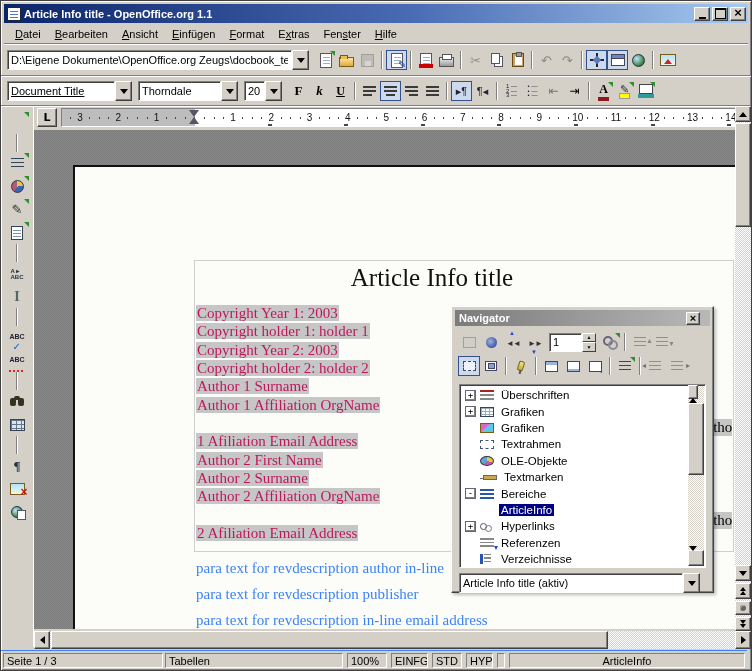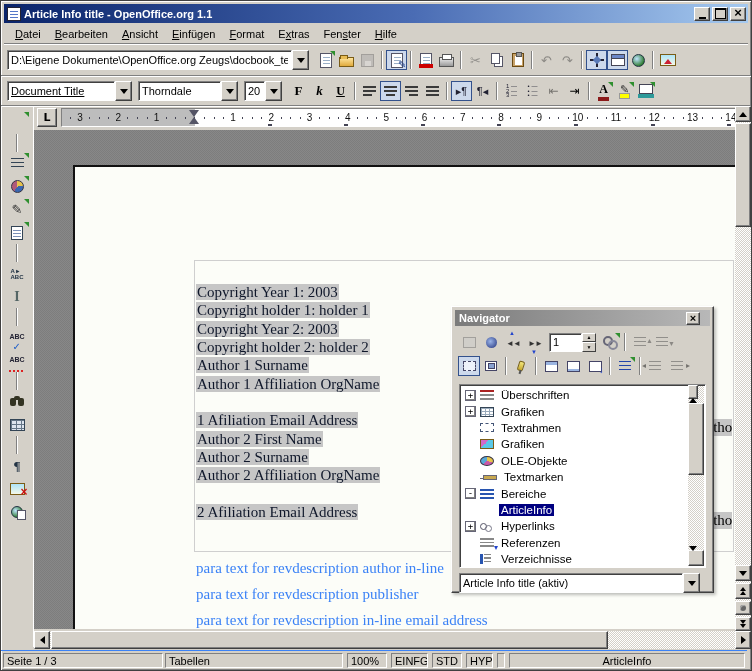--- a/index.html
+++ b/index.html
@@ -195,21 +195,21 @@
   .leftbar .btn{width:26px;height:23px;}
 
   
   .docarea{position:absolute;left:33px;top:129px;right:16px;bottom:41px;overflow:hidden;
     background-color:#818181;background-image:repeating-conic-gradient(#888 0% 25%,#7d7d7d 0% 50%);background-size:2px 2px;}
   .page{position:absolute;left:39px;top:35px;right:-2px;bottom:-2px;background:#fcfdf8;
     border-top:2px solid #111;border-left:2px solid #111;}
   .sect{position:absolute;left:119px;top:93px;width:540px;height:292px;border:1px solid #cfcfcf;}
   .dtitle{position:absolute;left:120px;top:96px;width:474px;text-align:center;
     font:25px/30px "Liberation Serif",serif;color:#111;}
-  .dlines{position:absolute;left:121px;top:116px;width:500px;font:15px/18.35px "Liberation Serif",serif;color:#0f172a;}
+  .dlines{position:absolute;left:121px;top:137px;width:500px;font:15px/18.35px "Liberation Serif",serif;color:#be185d;}
   .dline{height:18.35px;white-space:nowrap;}
   .fld.sh{background:#c6c6c6;padding:0 1px;}
   .fragwrap .frag{position:absolute;left:624px;background:#c6c6c6;font:15px/17px "Liberation Serif",serif;
     max-width:36px;overflow:hidden;white-space:nowrap;}
   .fragwrap .frag:nth-of-type(1){top:252px;}
   .fragwrap .frag:nth-of-type(2){top:345px;}
   .dparas{position:absolute;left:121px;top:388px;width:520px;font:15px/26px "Liberation Serif",serif;color:#3b82f6;}
   .dparas .para{white-space:nowrap;}
 
   
@@ -548,20 +548,21 @@
       </span>
 
       <span class="btn">
         <span class="ig i-online-layout"></span>
       </span>
     </div>
 
   <div class="docarea">
     <div class="page">
       <div class="sect"></div>
+      <div class="dtitle">Article Info title</div>
       <div class="dlines">
 
           <div class="dline"><span class="fld sh">Copyright Year 1: 2003</span></div>
 
           <div class="dline"><span class="fld sh">Copyright holder 1: holder 1</span></div>
 
           <div class="dline"><span class="fld sh">Copyright Year 2: 2003</span></div>
 
           <div class="dline"><span class="fld sh">Copyright holder 2: holder 2</span></div>
 
@@ -726,28 +727,28 @@
           </div>
 
           <div class="trow">
             <span class="exp bev">+</span>
             <span class="tic ig i-tree-table"></span>
             <span class="tlabel">Grafiken</span>
           </div>
 
           <div class="trow">
             <span class="exp bev"></span>
+            <span class="tic ig i-tree-graphics"></span>
+            <span class="tlabel">Grafiken</span>
+          </div>
+
+          <div class="trow">
+            <span class="exp bev"></span>
             <span class="tic ig i-tree-frame"></span>
             <span class="tlabel">Textrahmen</span>
-          </div>
-
-          <div class="trow">
-            <span class="exp bev"></span>
-            <span class="tic ig i-tree-graphics"></span>
-            <span class="tlabel">Grafiken</span>
           </div>
 
           <div class="trow">
             <span class="exp bev"></span>
             <span class="tic ig i-tree-ole"></span>
             <span class="tlabel">OLE-Objekte</span>
           </div>
 
           <div class="trow">
             <span class="exp bev"></span>

